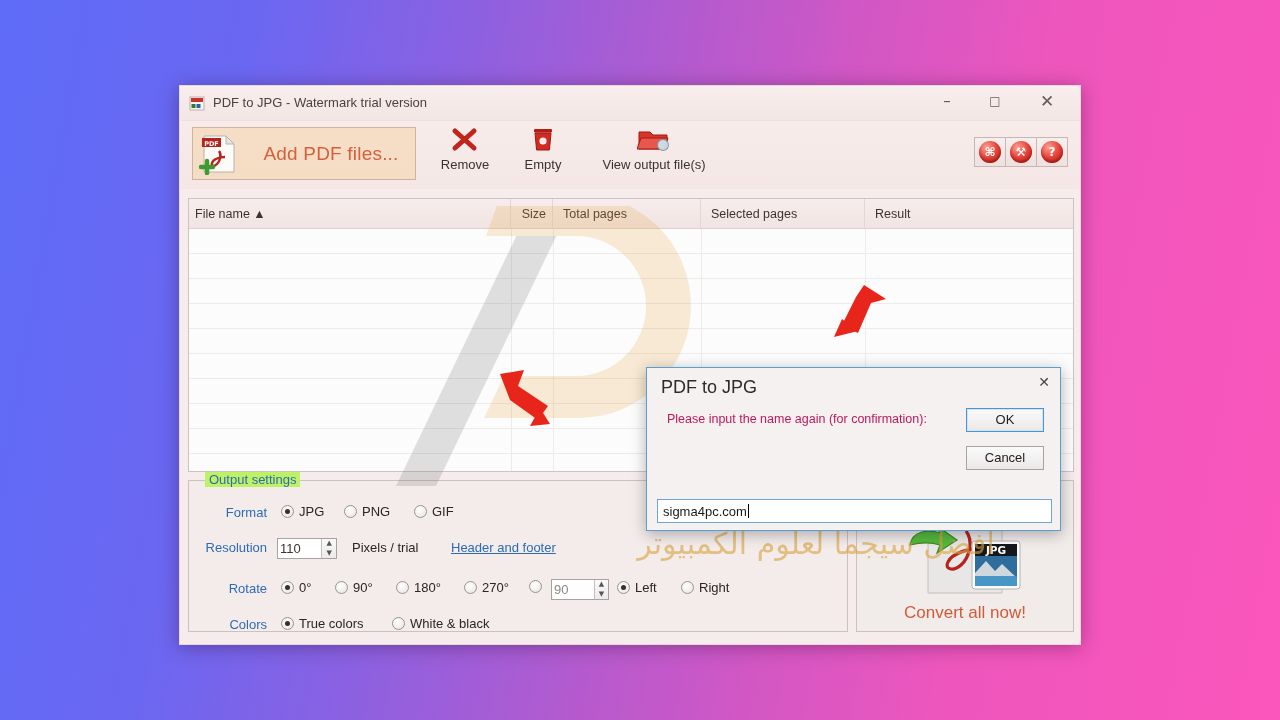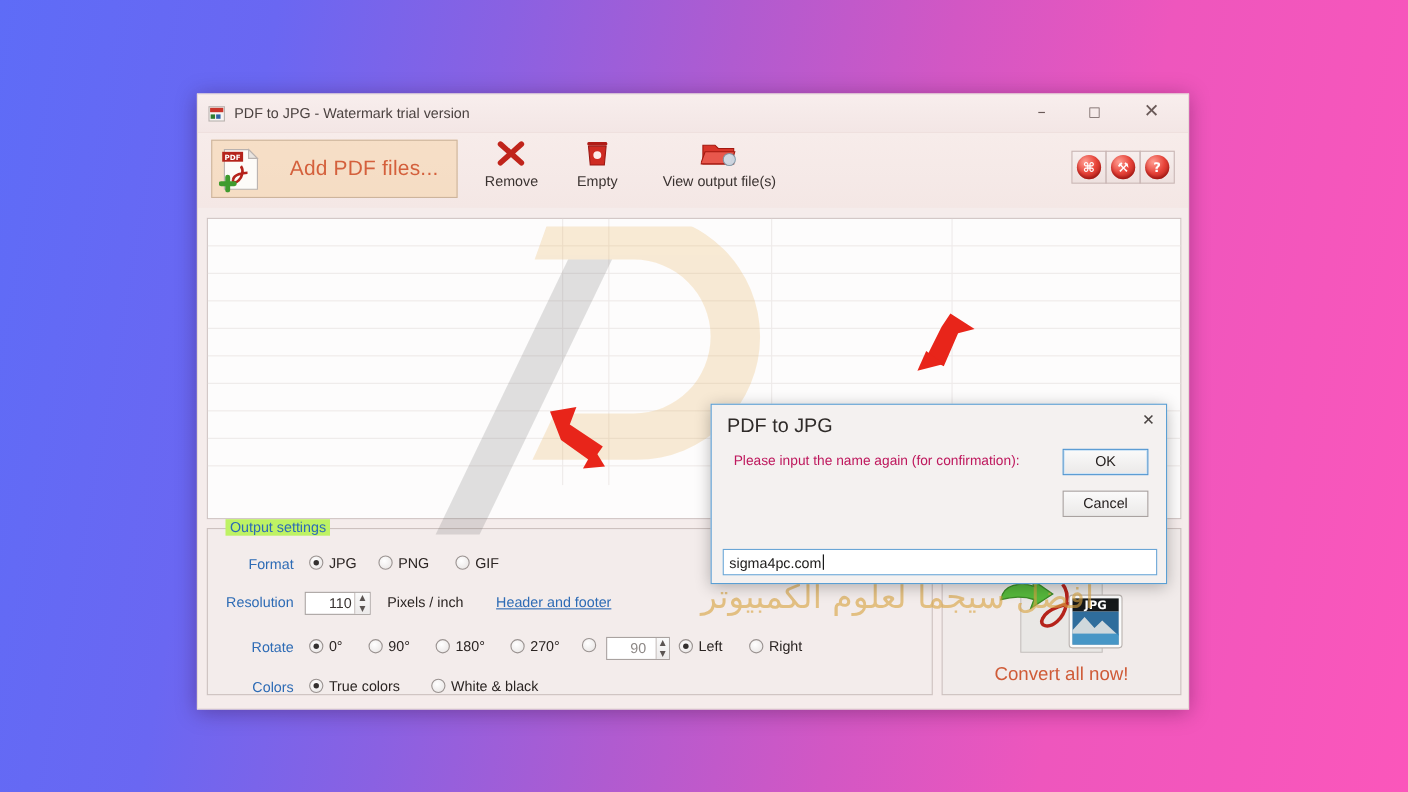--- a/index.html
+++ b/index.html
@@ -135,21 +135,21 @@
   }
   .rdot.on::after {
     content: ""; position: absolute; left: 3px; top: 3px;
     width: 5px; height: 5px; border-radius: 50%; background: #33302f;
   }
   .spin {
     position: absolute; display: flex; height: 21px;
     border: 1px solid #a9a2a0; background: #fff; top: 0;
   }
   .spin .val {
-    width: 44px; padding: 2px 21px; font-size: 13px; color: #3b3533;
+    width: 44px; padding: 2px 2px; font-size: 13px; color: #3b3533;
     display: flex; align-items: center;
   }
   .spin .arrows {
     width: 15px; border-left: 1px solid #c6bfbd;
     display: flex; flex-direction: column;
     background: linear-gradient(180deg,#fafafa,#eceaea);
   }
   .spin .arrows span {
     flex: 1; font-size: 7px; text-align: center; line-height: 9px; color: #5a5452;
     font-family: "DejaVu Sans", sans-serif;
@@ -283,20 +283,27 @@
         <div class="rbtn">
           <div class="orb">⚒</div>
         </div>
         <div class="rbtn">
           <div class="orb">?</div>
         </div>
       </div>
     </div>
 
     <div id="listbox">
+      <div id="listhead">
+        <div class="col-name">File name ▲</div>
+        <div class="col-size">Size</div>
+        <div class="col-total">Total pages</div>
+        <div class="col-sel">Selected pages</div>
+        <div class="col-res">Result</div>
+      </div>
       <div id="listbody">
         <div class="vline" style="left:322px"></div>
         <div class="vline" style="left:364px"></div>
         <div class="vline" style="left:512px"></div>
         <div class="vline" style="left:676px"></div>
         <div class="lrow"></div>
         <div class="lrow"></div>
         <div class="lrow"></div>
         <div class="lrow"></div>
         <div class="lrow"></div>
@@ -328,21 +335,21 @@
 
       <div class="srow" style="top:57px">
         <div class="slabel">Resolution</div>
         <div class="spin" style="left:88px;width:60px">
           <div class="val">110</div>
           <div class="arrows">
               <span>▲</span>
               <span>▼</span>
             </div>
         </div>
-        <div class="plaintext" style="left:163px">Pixels / inch</div>
+        <div class="plaintext" style="left:163px">Pixels / trial</div>
         <div id="hdrfooter" style="left:262px">Header and footer</div>
       </div>
 
       <div class="srow" style="top:98px">
         <div class="slabel">Rotate</div>
         <div class="radio" style="left:92px">
           <span class="rdot on"></span>
           <span>0°</span>
         </div>
         <div class="radio" style="left:146px">

